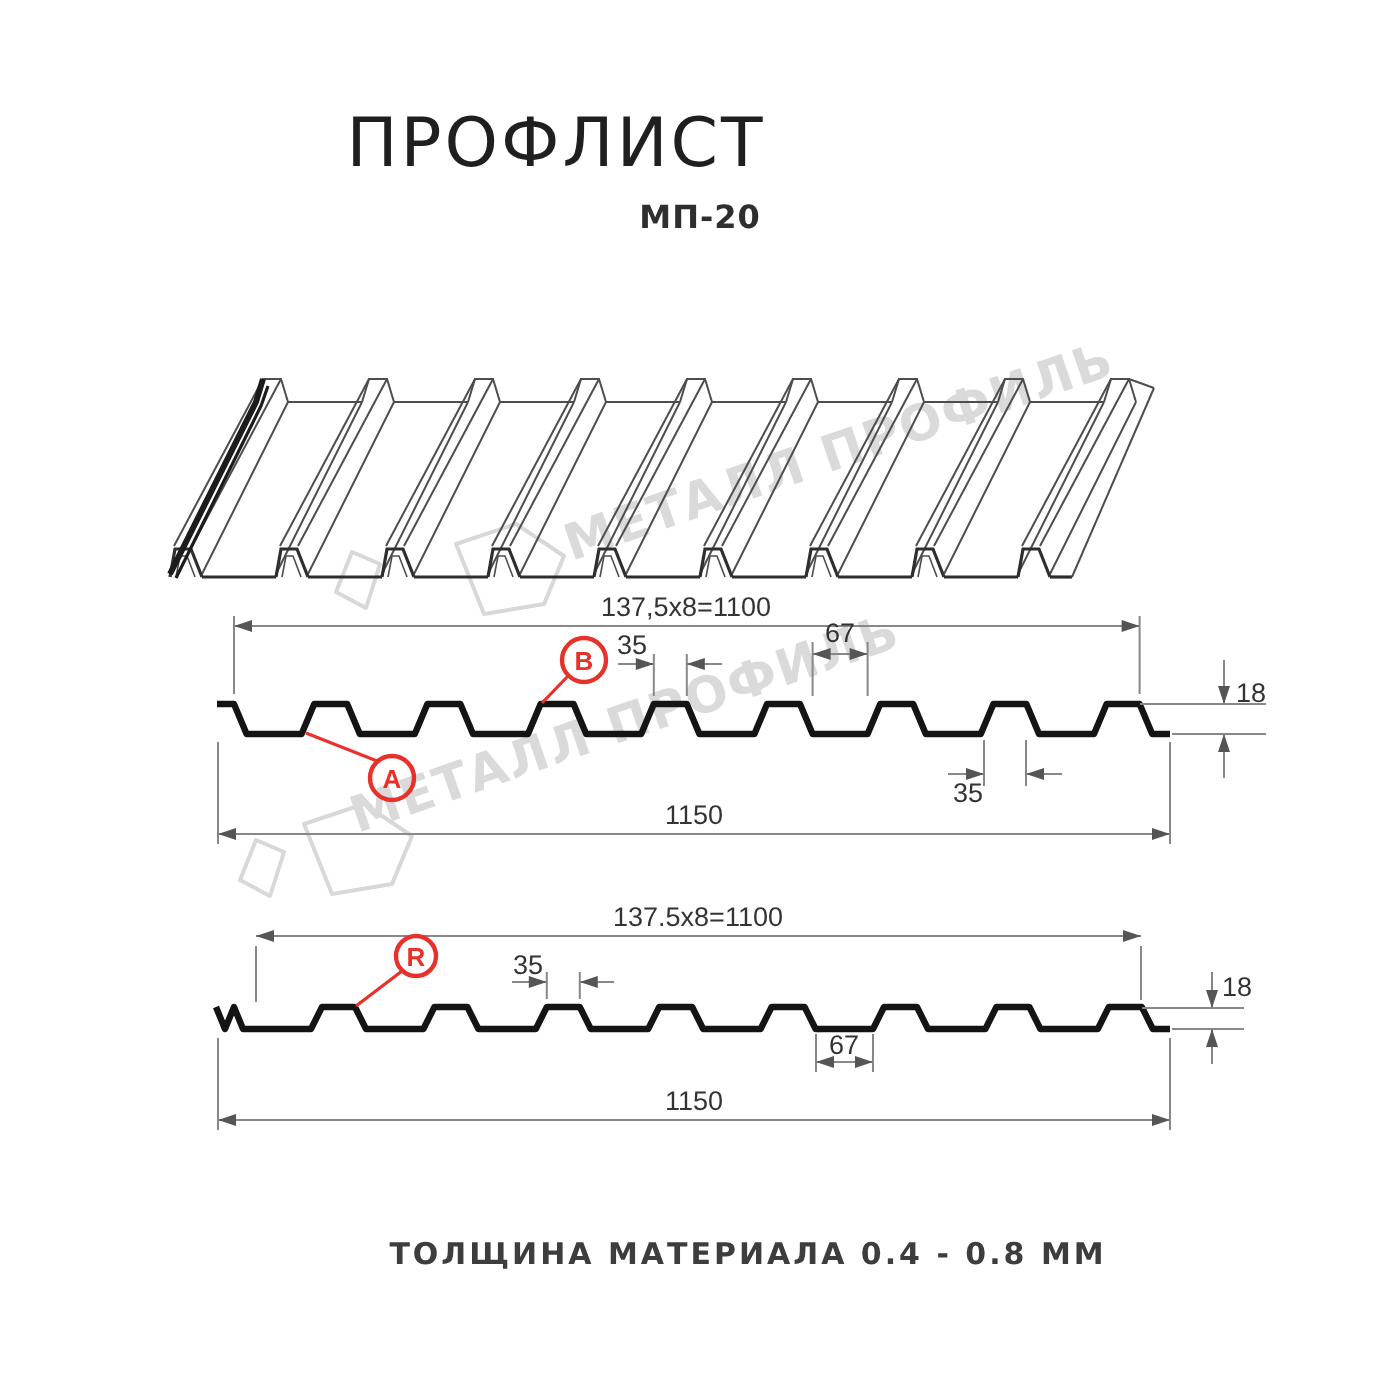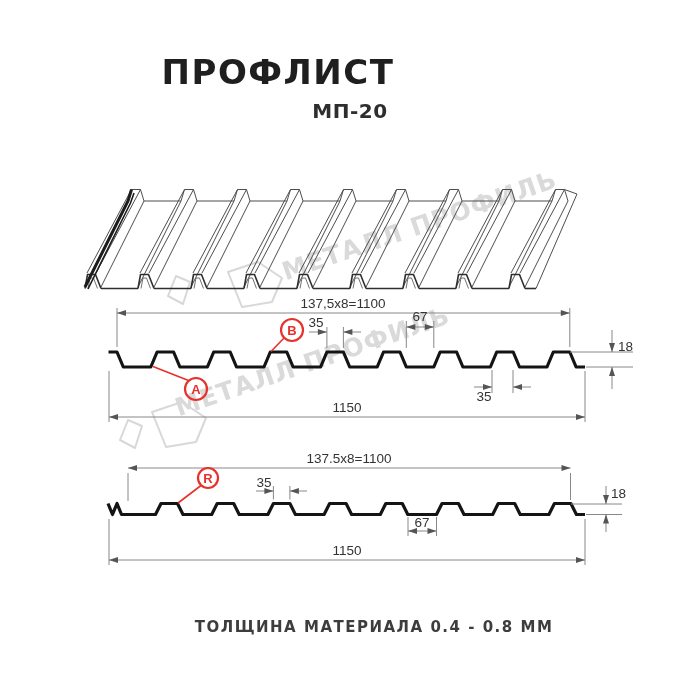--- a/index.html
+++ b/index.html
@@ -1,22 +1,22 @@
 <!DOCTYPE html>
 <html><head>
 <meta charset="utf-8">
 <style>
   html,body{margin:0;padding:0;background:#ffffff;}
   #stage{position:relative;width:700px;height:700px;background:#ffffff;overflow:hidden;
          font-family:"Liberation Sans",sans-serif;}
   .title{position:absolute;left:0;top:52px;width:556px;text-align:center;
-         font-family:"DejaVu Sans",sans-serif;font-weight:700;font-size:34px;
+         font-family:"DejaVu Sans",sans-serif;font-weight:400;font-size:34px;
          letter-spacing:1.5px;color:#1f1f1f;}
   .subtitle{position:absolute;left:0;top:99px;width:700px;text-align:center;
-         font-family:"DejaVu Sans",sans-serif;font-weight:600;font-size:20px;
+         font-family:"DejaVu Sans",sans-serif;font-weight:600;font-size:16px;
          letter-spacing:.5px;color:#2e2e2e;}
   .footer{position:absolute;left:0;top:618px;width:700px;text-align:center;
          font-family:"DejaVu Sans",sans-serif;font-weight:600;font-size:15px;
          letter-spacing:1.5px;color:#3d3d3d;padding-left:24px;}
   .wm-text{position:absolute;white-space:nowrap;font-family:"DejaVu Sans",sans-serif;
          font-weight:700;font-size:25px;letter-spacing:1px;color:#dadada;
          transform-origin:0 50%;pointer-events:none;}
   .wm1{left:283px;top:258px;transform:rotate(-19deg);}
   .wm2{left:176px;top:394px;transform:rotate(-19deg);}
   .wm-logo{position:absolute;pointer-events:none;}

